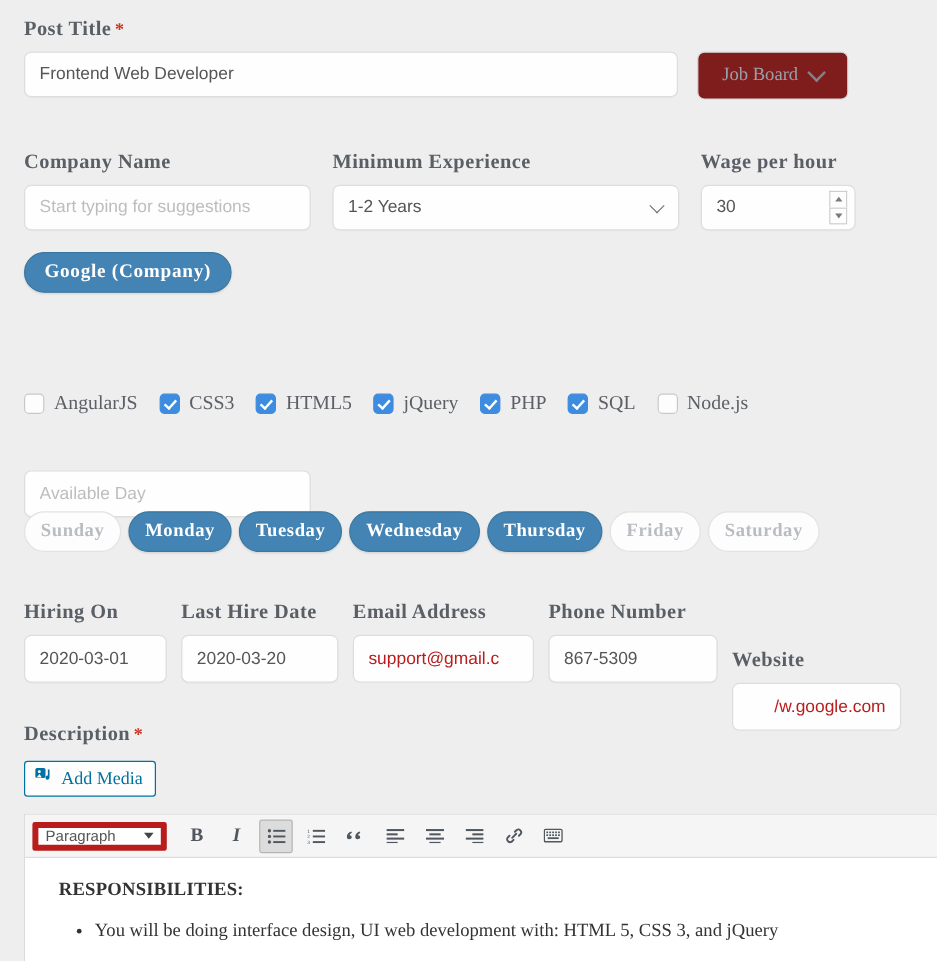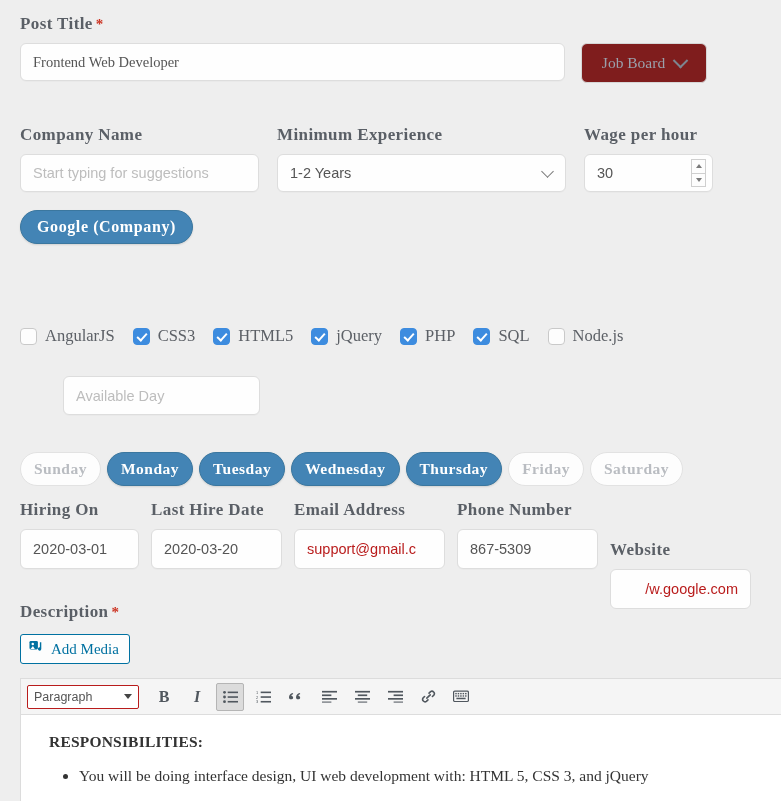--- a/index.html
+++ b/index.html
@@ -58,21 +58,21 @@
   .row-title {
     position: absolute;
     left: 20px; top: 14px;
     width: 741px;
   }
   .title-line {
     display: flex;
     align-items: flex-start;
     gap: 16px;
   }
-  .title-input { width: 545px; font-family: Liberation Serif, serif; }
+  .title-input { width: 545px; }
   .jobboard-btn {
     box-sizing: border-box;
     width: 126px;
     height: 40px;
     background: #7f1d1d;
     border: 1px solid #d6d6d6;
     border-radius: 6px;
     display: flex;
     align-items: center;
     justify-content: center;
@@ -201,28 +201,27 @@
   }
   .kn-text {
     font-family: "Liberation Serif", serif;
     font-size: 16.5px;
     color: #5c6066;
   }
 
   
   .day-input {
     position: absolute;
-    left: 20px; top: 376px;
-    width: 197px;
+    left: 20px; top: 392px;
+    width: 239px;
     height: 39px;
-    margin-left: 43px;
   }
   .days-row {
     position: absolute;
-    left: 20px; top: 452px;
+    left: 20px; top: 426px;
     display: flex;
     gap: 6px;
   }
   .day-btn {
     box-sizing: border-box;
     height: 34px;
     padding: 0 13px;
     border-radius: 17px;
     border: 1px solid #e2e2e2;
     background: #fdfdfd;
@@ -310,21 +309,21 @@
     display: flex;
     align-items: center;
     padding: 0 6px;
     gap: 5px;
   }
   .fmt-select {
     box-sizing: border-box;
     width: 112px;
     height: 24px;
     background: #fff;
-    border: 1px solid #b91c1c;
+    border: 5px solid #b91c1c;
     border-radius: 2px;
     font-family: "Liberation Sans", sans-serif;
     font-size: 12.5px;
     color: #555;
     padding: 0 6px;
     display: flex;
     align-items: center;
     justify-content: space-between;
     cursor: pointer;
     margin-right: 6px;

